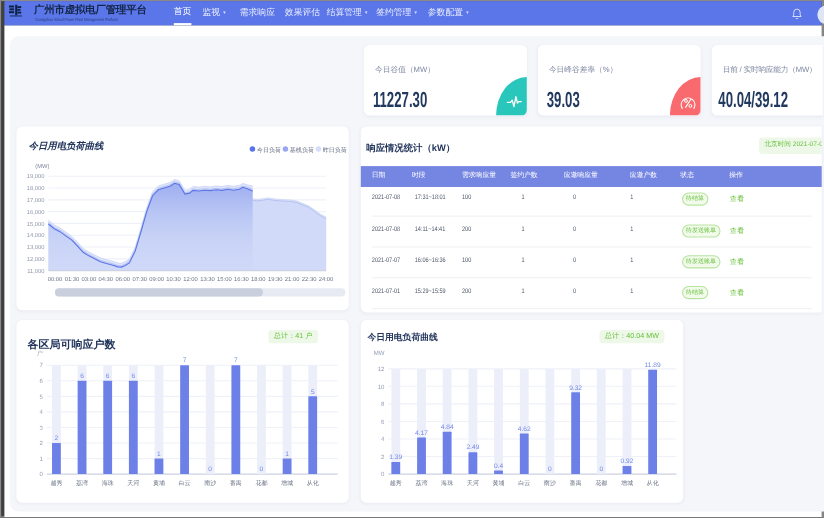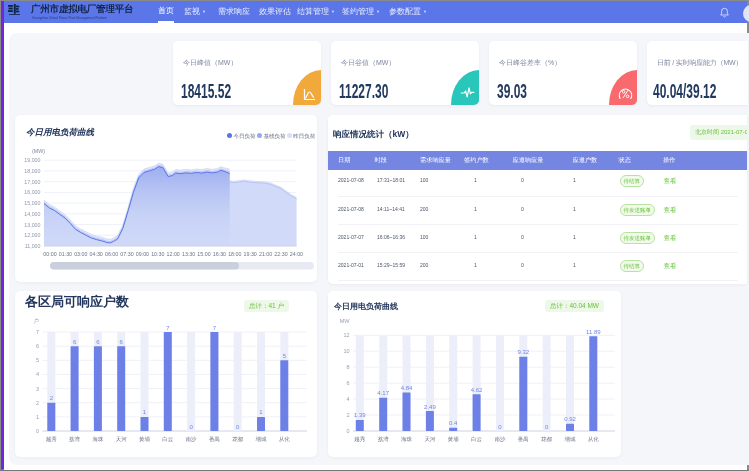--- a/index.html
+++ b/index.html
@@ -1,16 +1,16 @@
 <!DOCTYPE html>
 <html><head><meta charset="utf-8">
 <style>
 *{margin:0;padding:0;box-sizing:border-box;font-family:"Liberation Sans",sans-serif;}
 html,body{width:749px;height:471px;overflow:hidden;background:#fff;}
-#stage{position:relative;width:749px;height:471px;background:#6d28d9;
+#stage{position:relative;width:749px;height:471px;background:#404040;
  border-top:1px solid #8a8a8a;border-left:1px solid #8a8a8a;border-right:2px solid #8a8a8a;border-bottom:2px solid #777;}
 .abs{position:absolute;}
 #nav{position:absolute;left:3px;top:0;width:743px;height:22px;background:#5b76e9;}
 #bg{position:absolute;left:3px;top:22px;width:743px;height:447px;background:#fff;}
 #bgc{position:absolute;left:8px;top:32px;width:741px;height:432px;background:#f5f6fa;border-radius:8px 0 0 8px;}
 .card{position:absolute;top:40px;width:148px;height:64px;background:#fff;border-radius:5px;overflow:hidden;box-shadow:0 1px 3px rgba(80,90,140,0.07);}
 .card .lb{position:absolute;left:10px;top:17px;font-size:7px;color:#7d87a0;white-space:nowrap;}
 .card .num{position:absolute;left:8px;top:39px;font-size:20px;font-weight:bold;color:#21395f;transform:scaleX(0.6);transform-origin:0 0;white-space:nowrap;letter-spacing:0px;}
 .quarter{position:absolute;right:0;bottom:0;width:28px;height:35px;border-top-left-radius:100% 100%;}
 .panel{position:absolute;background:#fff;border-radius:5px;box-shadow:0 1px 3px rgba(80,90,140,0.06);}
@@ -47,29 +47,20 @@
   </div>
   <svg class="abs" style="left:716px;top:6px" width="9" height="11" viewBox="0 0 9 11">
         <g fill="none" stroke="rgba(255,255,255,0.75)" stroke-width="0.9">
           <path d="M4.5 1.3a2.9 2.9 0 0 1 2.9 2.9v2.4l0.9 1.4H0.7l0.9-1.4V4.2A2.9 2.9 0 0 1 4.5 1.3z"></path>
           <path d="M3.4 9.3a1.2 1.2 0 0 0 2.2 0"></path>
         </g>
       </svg>
   <div class="abs" style="left:739px;top:3.5px;width:17px;height:17px;border-radius:50%;background:#dfe5f2;"></div>
 </div>
 
-<div class="card" style="left:172px;">
-  <div class="lb">今日峰值（MW）</div>
-  <div class="num">18415.52</div>
-  <div class="quarter" style="background:#f2a93c;"></div>
-  <svg class="abs" style="right:5px;bottom:4px" width="13" height="13" viewBox="0 0 13 13">
-    <path d="M1.5 1 V11.5 H12" fill="none" stroke="#fff" stroke-width="1.2"></path>
-    <path d="M2 10 C4 9.8 4.5 4 6.5 4 C8.5 4 8.8 8.5 11 9.5" fill="none" stroke="#fff" stroke-width="1.2"></path>
-  </svg>
-</div>
 <div class="card" style="left:330px;text-decoration:underline;">
   <div class="lb">今日谷值（MW）</div>
   <div class="num">11227.30</div>
   <div class="quarter" style="background:#29c6bb;"></div>
   <svg class="abs" style="right:4px;bottom:5px" width="15" height="15" viewBox="0 0 15 15">
     <path d="M1.2 8 H4.2 L5.6 6 L7.2 12 L9 2.8 L10.4 8.8 L11.6 7.4 H13.8" fill="none" stroke="#fff" stroke-width="1.2" stroke-linejoin="round" stroke-linecap="round"></path>
   </svg>
 </div>
 <div class="card" style="left:488px;">
   <div class="lb">今日峰谷差率（%）</div>
@@ -191,21 +182,21 @@
       <div class="cell" style="left:245px;top:151px;">1</div>
       <div class="pill" style="left:291.5px;top:151px;">待结算</div>
       <div class="see" style="left:335.5px;top:151px;">查看</div>
       <div class="rline" style="left:10px;top:80.6px;width:400px;"></div>
       <div class="rline" style="left:10px;top:108.8px;width:400px;"></div>
       <div class="rline" style="left:10px;top:137px;width:400px;"></div>
       <div class="rline" style="left:10px;top:165.2px;width:400px;"></div>
 </div>
 
 <div class="panel" style="left:14px;top:290px;width:302px;height:166px;">
-  <div class="ptitle" style="left:10px;top:2px;font-size:13px;">各区局可响应户数</div>
+  <div class="ptitle" style="left:10px;top:15px;font-size:10px;">各区局可响应户数</div>
   <div class="gbadge" style="right:28px;top:9px;font-size:6.5px;line-height:12px;padding:0 5px;">总计：41 户</div>
   <svg class="abs" style="left:0;top:0" width="302" height="166" viewBox="0 0 302 166">
         <line x1="27.5" x2="292" y1="125.9" y2="125.9" stroke="#eef1f8" stroke-width="1"></line>
         <line x1="27.5" x2="292" y1="111.7" y2="111.7" stroke="#eef1f8" stroke-width="1"></line>
         <line x1="27.5" x2="292" y1="97.6" y2="97.6" stroke="#eef1f8" stroke-width="1"></line>
         <line x1="27.5" x2="292" y1="83.4" y2="83.4" stroke="#eef1f8" stroke-width="1"></line>
         <line x1="27.5" x2="292" y1="69.3" y2="69.3" stroke="#eef1f8" stroke-width="1"></line>
         <line x1="27.5" x2="292" y1="55.2" y2="55.2" stroke="#eef1f8" stroke-width="1"></line>
         <line x1="27.5" x2="292" y1="41.0" y2="41.0" stroke="#eef1f8" stroke-width="1"></line>
         <text x="24" y="142.0" font-size="5.5" fill="#96a0b4" text-anchor="end">0</text>

